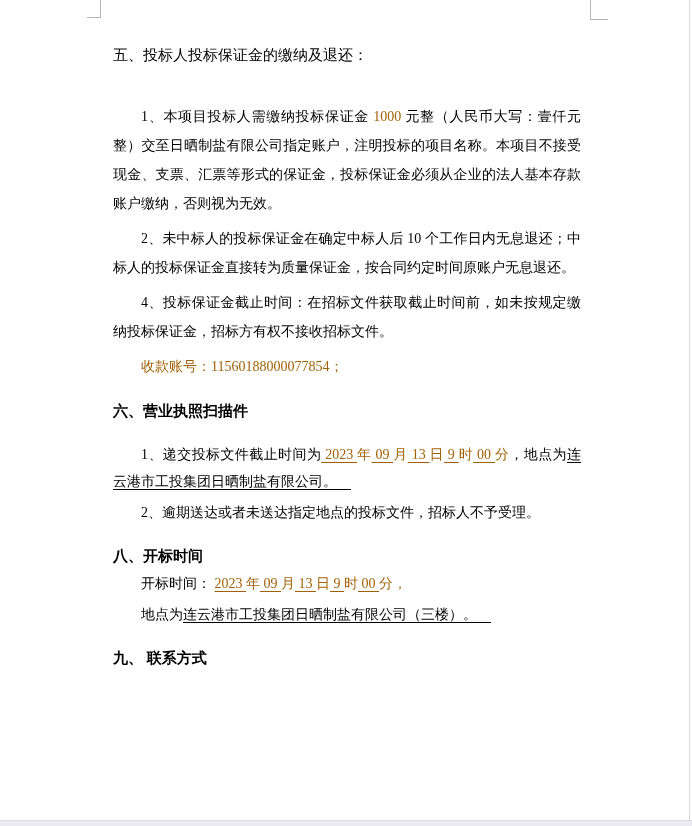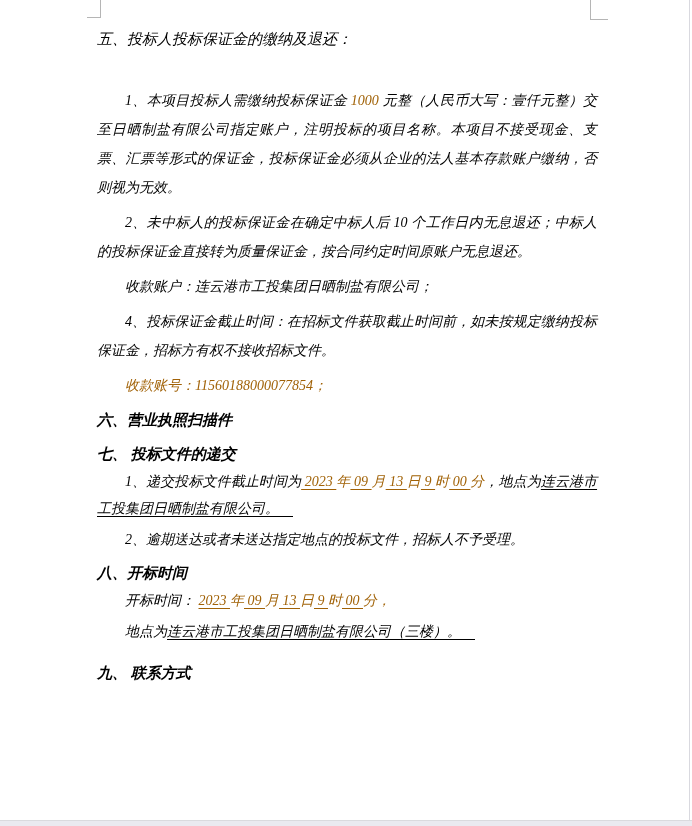--- a/index.html
+++ b/index.html
@@ -17,21 +17,21 @@
     color: #000000;
   }
   .content {
     position: absolute;
     left: 97px;
     top: 22px;
     width: 500px;
     font-size: 14px;
     text-align: justify;
   }
-  .section { margin: 0; font-style: italic; }
+  .section { margin: 16px; }
   .section-heading {
     font-size: 15px;
     font-weight: bold;
     margin: 0;
     line-height: 30px;
     text-align: left;
   }
   .section-heading.regular { font-weight: normal; line-height: 34px; }
   .paragraph {
     margin: 0;
@@ -83,29 +83,27 @@
   <div class="mark mark-tl-v"></div>
   <div class="mark mark-tl-h"></div>
   <div class="mark mark-tr-v"></div>
   <div class="mark mark-tr-h"></div>
 
   <div class="content" id="doc-content">
       <div class="section sec-wide">
         <div class="section-heading regular">五、投标人投标保证金的缴纳及退还：</div>
         <p class="paragraph"><span class="">1、本项目投标人需缴纳投标保证金 </span><span class="run-red ">1000</span><span class=""> 元整（人民币大写：壹仟元整）交至日晒制盐有限公司指定账户，注明投标的项目名称。本项目不接受现金、支票、汇票等形式的保证金，投标保证金必须从企业的法人基本存款账户缴纳，否则视为无效。</span></p>
         <p class="paragraph"><span class="">2、未中标人的投标保证金在确定中标人后 10 个工作日内无息退还；中标人的投标保证金直接转为质量保证金，按合同约定时间原账户无息退还。</span></p>
-        <p class="paragraph"><span class="">收款账户：连云港市工投集团日晒制盐有限公司；</span></p>
         <p class="paragraph"><span class="">4、投标保证金截止时间：在招标文件获取截止时间前，如未按规定缴纳投标保证金，招标方有权不接收招标文件。</span></p>
         <p class="paragraph"><span class="run-red ">收款账号：11560188000077854；</span></p>
       </div>
       <div class="section sec-dense">
         <div class="section-heading">六、营业执照扫描件</div>
       </div>
       <div class="section sec-dense">
-        <div class="section-heading">七、 投标文件的递交</div>
         <p class="paragraph"><span class="">1、递交投标文件截止时间为</span><span class="run-red run-u"> 2023 </span><span class="run-red ">年</span><span class="run-red run-u"> 09 </span><span class="run-red ">月</span><span class="run-red run-u"> 13 </span><span class="run-red ">日</span><span class="run-red run-u"> 9 </span><span class="run-red ">时</span><span class="run-red run-u"> 00 </span><span class="run-red ">分</span><span class="">，地点为</span><span class="run-u">连云港市工投集团日晒制盐有限公司。　</span></p>
         <p class="paragraph"><span class="">2、逾期送达或者未送达指定地点的投标文件，招标人不予受理。</span></p>
       </div>
       <div class="section sec-dense">
         <div class="section-heading">八、开标时间</div>
         <p class="paragraph"><span class="">开标时间： </span><span class="run-red run-u"> 2023 </span><span class="run-red ">年</span><span class="run-red run-u"> 09 </span><span class="run-red ">月</span><span class="run-red run-u"> 13 </span><span class="run-red ">日</span><span class="run-red run-u"> 9 </span><span class="run-red ">时</span><span class="run-red run-u"> 00 </span><span class="run-red ">分</span><span class="run-red ">，</span></p>
         <p class="paragraph"><span class="">地点为</span><span class="run-u">连云港市工投集团日晒制盐有限公司（三楼）。　</span></p>
       </div>
       <div class="section sec-dense sec-gap-before">
         <div class="section-heading">九、 联系方式</div>

